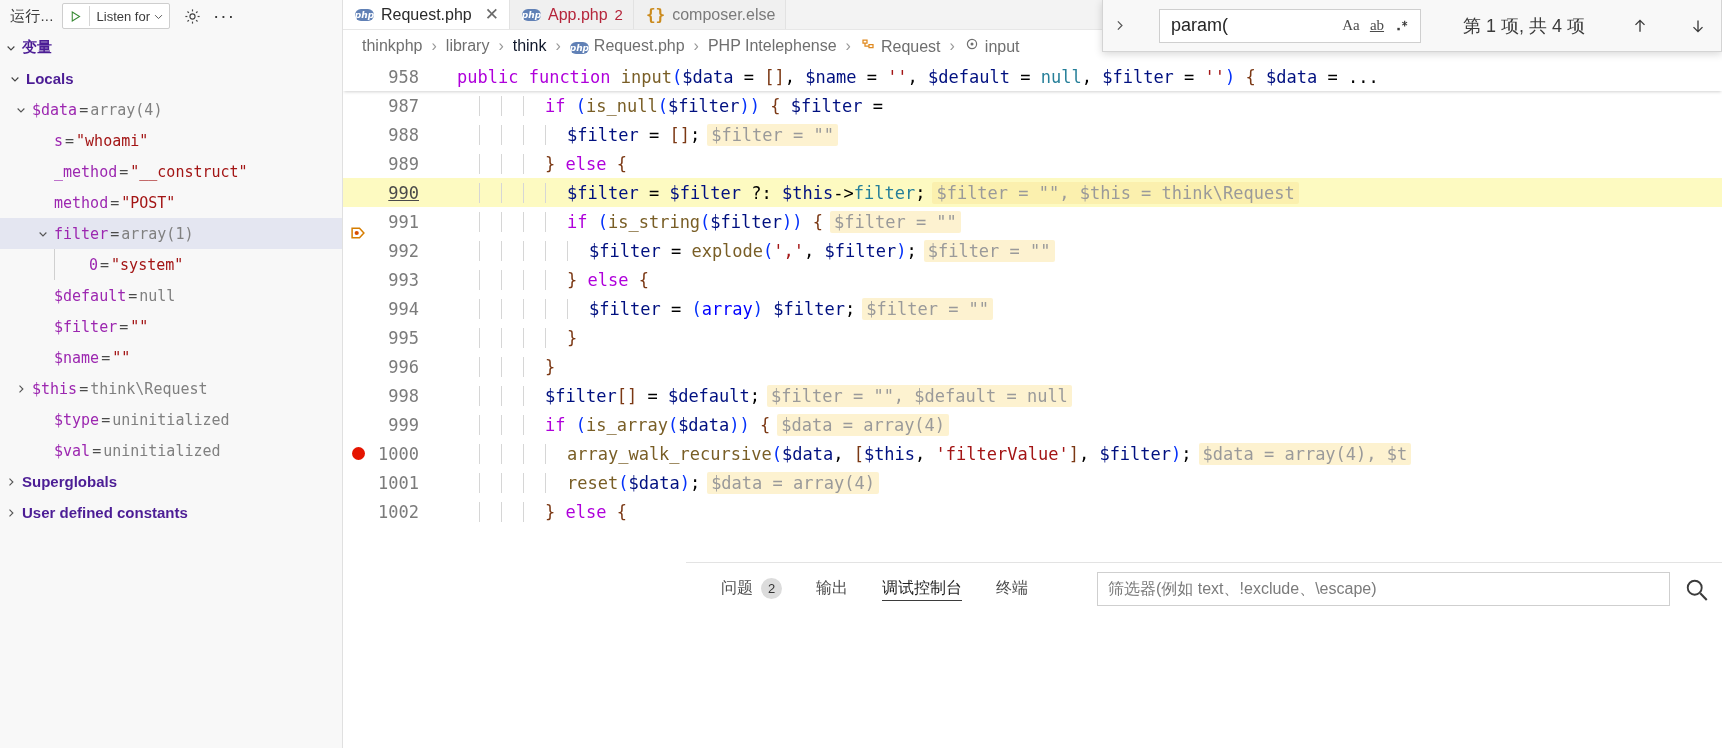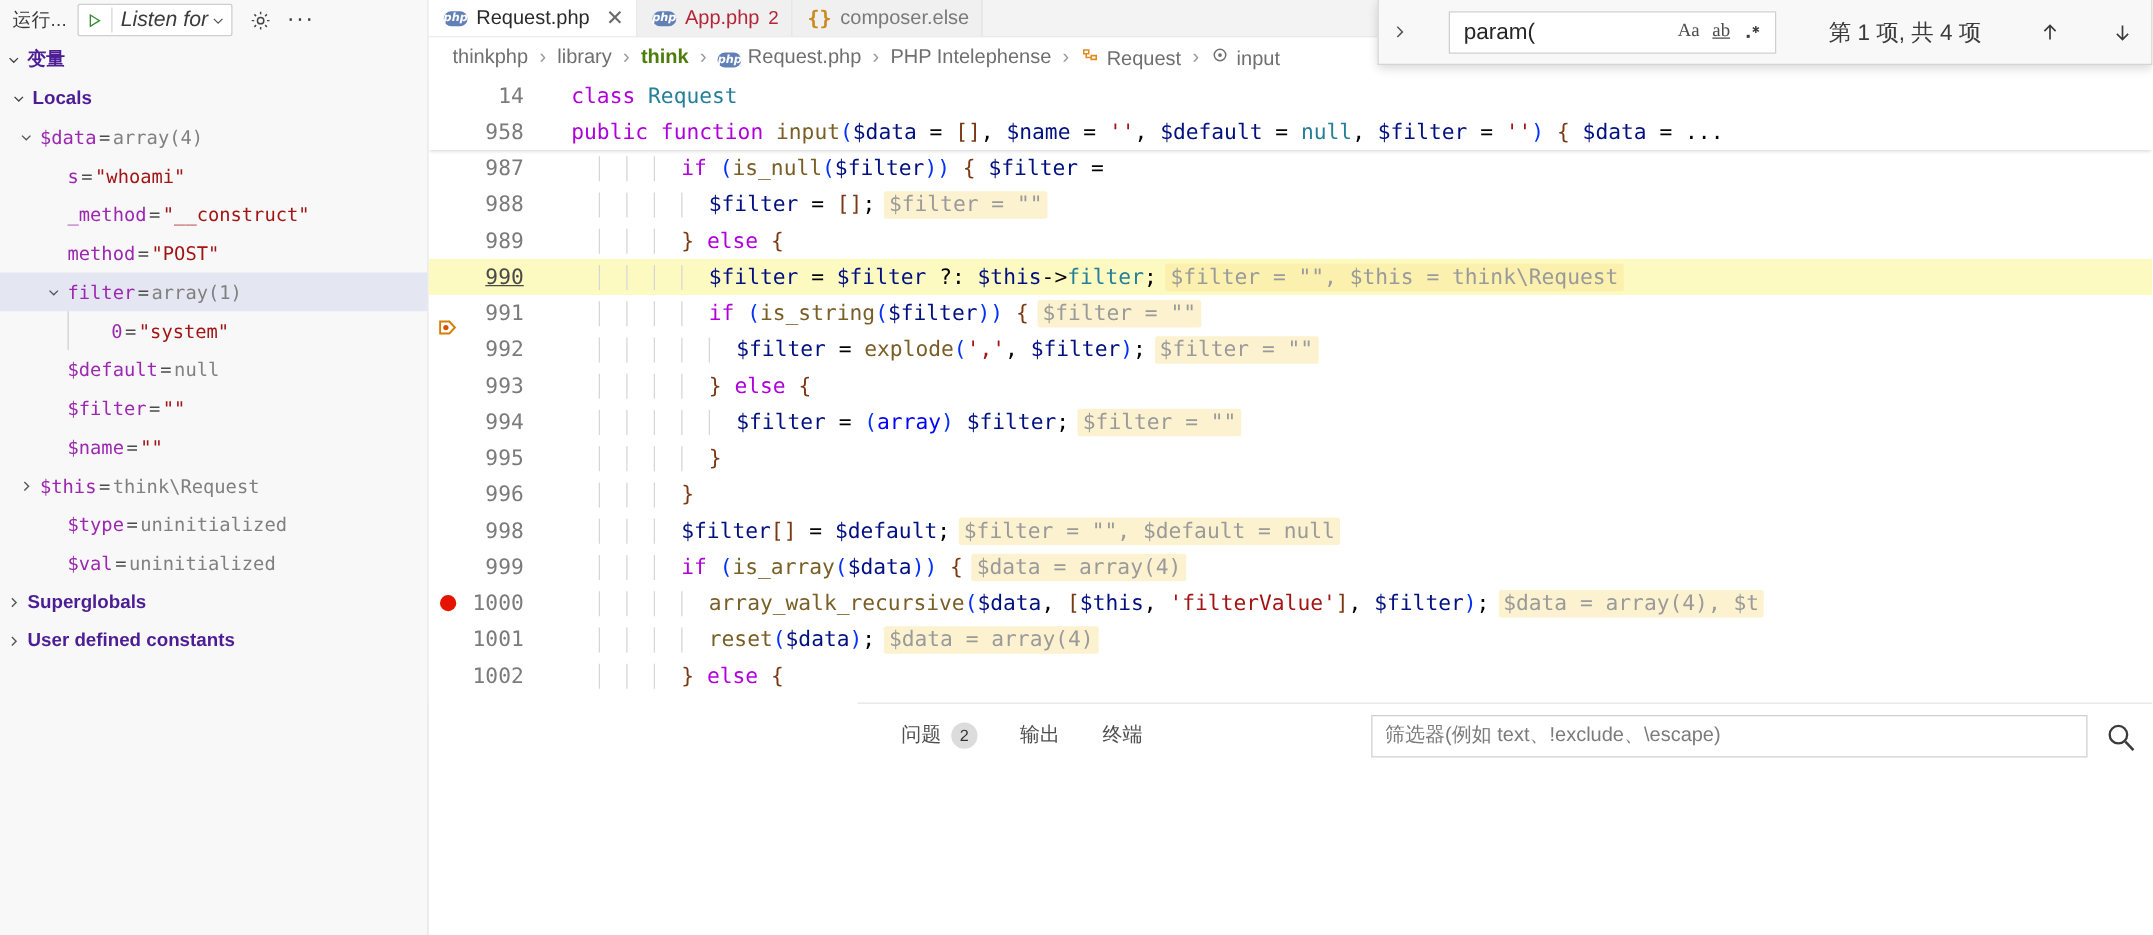--- a/index.html
+++ b/index.html
@@ -26,22 +26,22 @@
   }
   .side-title { font-size: 15px; color: #3b3b3b; letter-spacing: .2px; }
   .launch-box {
     display: flex; align-items: center; height: 26px;
     border: 1px solid #cecece; background: #ffffff; border-radius: 2px;
     margin-left: 2px;
   }
   .play-ic { width: 26px; display:flex; align-items:center; justify-content:center; }
   .launch-sep { width: 1px; height: 20px; background: #d6d6d6; }
   .launch-label {
-    font-size: 17px; color: #3b3b3b; padding: 0 3px 0 7px;
-    max-width: 118px; overflow: hidden; white-space: nowrap; font-style: italic;
+    font-size: 13px; color: #3b3b3b; padding: 0 3px 0 7px;
+    max-width: 118px; overflow: hidden; white-space: nowrap;
   }
   .chev-sm { padding: 0 5px 0 0; display: flex; align-items: center; color:#555; }
   .gear-ic { margin-left: 8px; display:flex; align-items:center; }
   .dots-ic { margin-left: 6px; font-size: 19px; color:#3b3b3b; line-height:10px; letter-spacing:1px;}
 
   .section-row {
     display: flex; align-items: center; height: 31px;
     font-size: 15px; font-weight: bold; color: #4c1d95; cursor: pointer;
   }
   .section-row .twisty { width: 22px; display:flex; align-items:center; justify-content:center; }
@@ -80,21 +80,21 @@
   }
   .json-ic { color: #cb8b1e; font-size: 16px; font-weight: bold; font-family: "DejaVu Sans Mono", monospace;}
 
   
   .breadcrumb {
     display: flex; align-items: center; height: 32px; padding-left: 16px;
     font-size: 16px; color: #6f6f6f; gap: 2px; background:#fff;
     white-space: nowrap; overflow: hidden;
   }
   .bc { padding: 0 3px; cursor: pointer; }
-  .bc.strong { color: #4d7c0f; font-weight: bold; }
+  .bc.strong { color: #0f172a; font-weight: normal; }
   .bc-sep { color: #9a9a9a; padding: 0 4px; font-size: 16px; }
   .bc-ico { display: inline-flex; align-items: center; margin-right: 5px; }
 
   
   .code-area { position: relative; background:#fff; height: 500px; overflow: hidden; }
   .sticky {
     position: relative; z-index: 6; background: #ffffff;
     box-shadow: 0 2px 3px -1px rgba(0,0,0,.18);
   }
   .cline {
@@ -435,21 +435,20 @@
         <span class="bc"><span class="bc-ico">
             <svg width="16" height="16" viewBox="0 0 16 16">
               <circle cx="8" cy="8" r="4.6" fill="none" stroke="#6f6f6f" stroke-width="1.2"></circle>
               <circle cx="8" cy="8" r="1.5" fill="#6f6f6f"></circle>
             </svg>
           </span><span>input</span></span>
       </div>
 
     <div class="code-area">
       <div id="sticky" class="sticky">
-          <div class="cline"><span class="gutter-mark"></span><span class="lnum">14</span><span class="fold"></span><span class="code-text"><span class="t-key">class</span> <span class="t-cls">Request</span></span></div>
           <div class="cline"><span class="gutter-mark"></span><span class="lnum">958</span><span class="fold"></span><span class="code-text"><span class="t-key">public</span> <span class="t-key">function</span> <span class="t-fn">input</span><span class="t-br1">(</span><span class="t-var">$data</span> <span class="t-punct">=</span> <span class="t-br2">[</span><span class="t-br2">]</span><span class="t-punct">,</span> <span class="t-var">$name</span> <span class="t-punct">=</span> <span class="t-str">''</span><span class="t-punct">,</span> <span class="t-var">$default</span> <span class="t-punct">=</span> <span class="t-cls">null</span><span class="t-punct">,</span> <span class="t-var">$filter</span> <span class="t-punct">=</span> <span class="t-str">''</span><span class="t-br1">)</span> <span class="t-br2">{</span> <span class="t-var">$data</span> <span class="t-punct">=</span> <span class="t-punct">.</span><span class="t-punct">.</span><span class="t-punct">.</span></span></div>
         </div>
       <div id="code">
           <div class="cline"><span class="gutter-mark"></span><span class="lnum">987</span><span class="fold"></span><span class="fold"></span><span class="ind1"><span class="iguide"></span></span><span class="ind1"><span class="iguide"></span></span><span class="ind1"><span class="iguide"></span></span><span class="code-text"><span class="t-key">if</span> <span class="t-br1">(</span><span class="t-fn">is_null</span><span class="t-br1">(</span><span class="t-var">$filter</span><span class="t-br1">)</span><span class="t-br1">)</span> <span class="t-br2">{</span> <span class="t-var">$filter</span> <span class="t-punct">=</span></span></div>
           <div class="cline"><span class="gutter-mark"></span><span class="lnum">988</span><span class="fold"></span><span class="fold"></span><span class="ind1"><span class="iguide"></span></span><span class="ind1"><span class="iguide"></span></span><span class="ind1"><span class="iguide"></span></span><span class="ind1"><span class="iguide"></span></span><span class="code-text"><span class="t-var">$filter</span> <span class="t-punct">=</span> <span class="t-br2">[</span><span class="t-br2">]</span><span class="t-punct">;</span></span><span class="inline-dbg">$filter = ""</span></div>
           <div class="cline"><span class="gutter-mark"></span><span class="lnum">989</span><span class="fold"></span><span class="fold"></span><span class="ind1"><span class="iguide"></span></span><span class="ind1"><span class="iguide"></span></span><span class="ind1"><span class="iguide"></span></span><span class="code-text"><span class="t-br2">}</span> <span class="t-key">else</span> <span class="t-br2">{</span></span></div>
           <div class="cline cur"><span class="gutter-mark"><span class="bp-arrow">
         <svg width="17" height="16" viewBox="0 0 16 16">
           <path d="M1.6 3.2 H9 L13.4 8 L9 12.8 H1.6 Z" fill="#fff" stroke="#d67d00" stroke-width="1.5"></path>
           <circle cx="6.2" cy="8" r="2.1" fill="#d94f00"></circle>
@@ -504,20 +503,23 @@
 
     <div class="panel">
       <div id="panel-tabs" class="panel-tabs">
           <div class="ptab">
             <span>问题</span>
             <span class="pbadge">2</span>
           </div>
           <div class="ptab">
             <span>输出</span>
           </div>
+          <div class="ptab active">
+            <span>调试控制台</span>
+          </div>
           <div class="ptab">
             <span>终端</span>
           </div>
         </div>
       <div class="filter-wrap">
         <input class="filter-input" placeholder="筛选器(例如 text、!exclude、\escape)" style="">
       </div>
       <span class="panel-search-ic">
         <svg width="26" height="26" viewBox="0 0 16 16">
           <circle cx="6.6" cy="6.6" r="4.3" fill="none" stroke="#3b3b3b" stroke-width="1.15"></circle>

